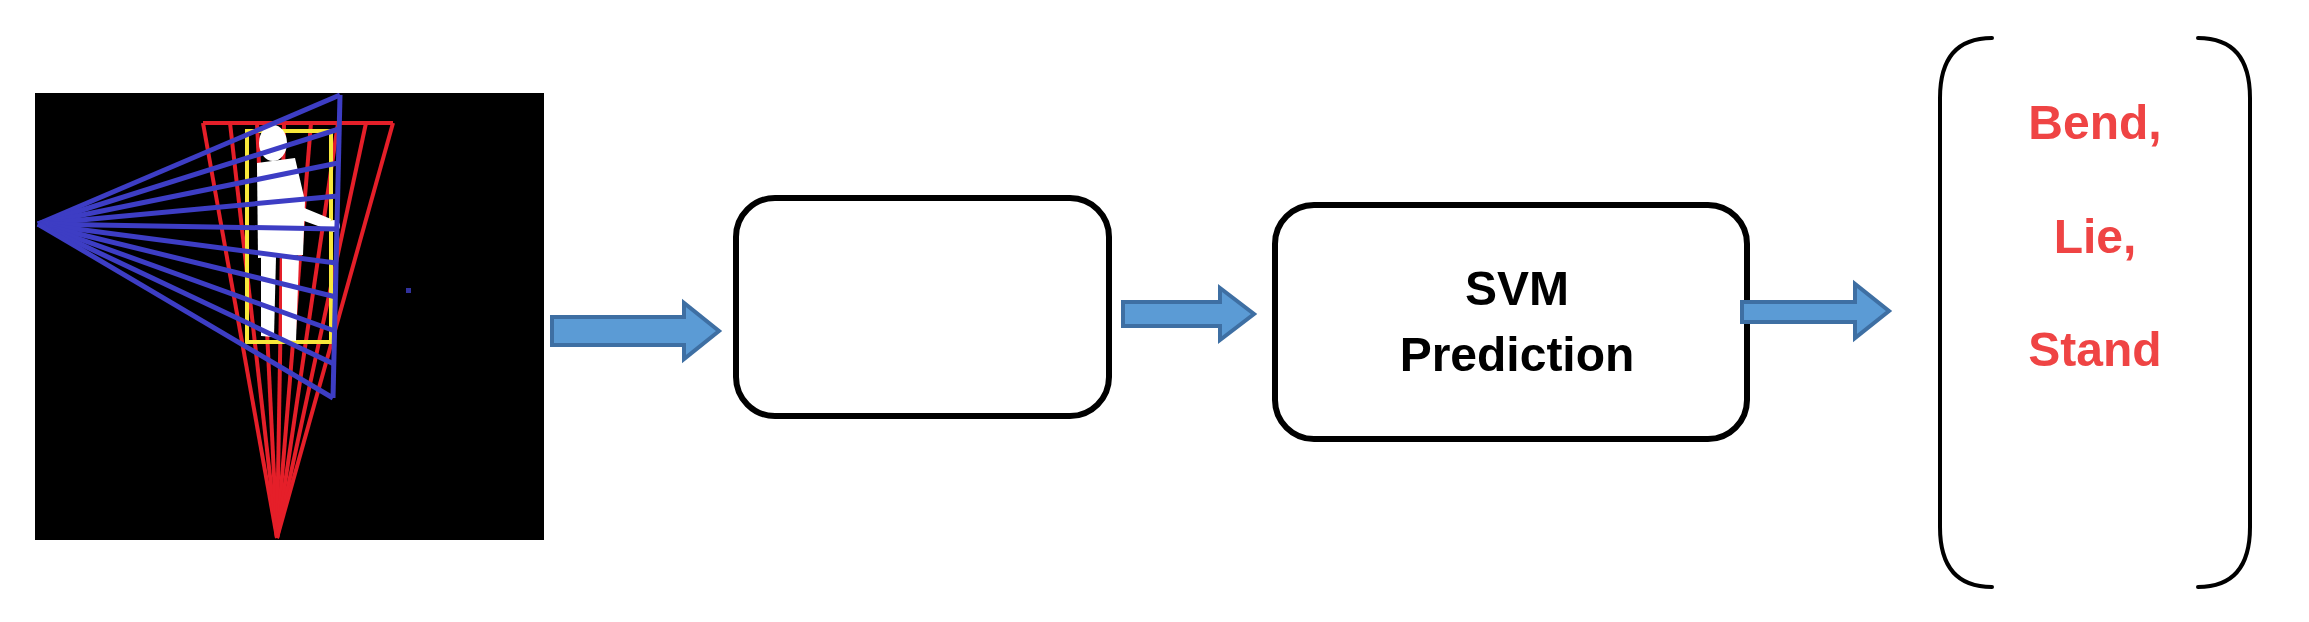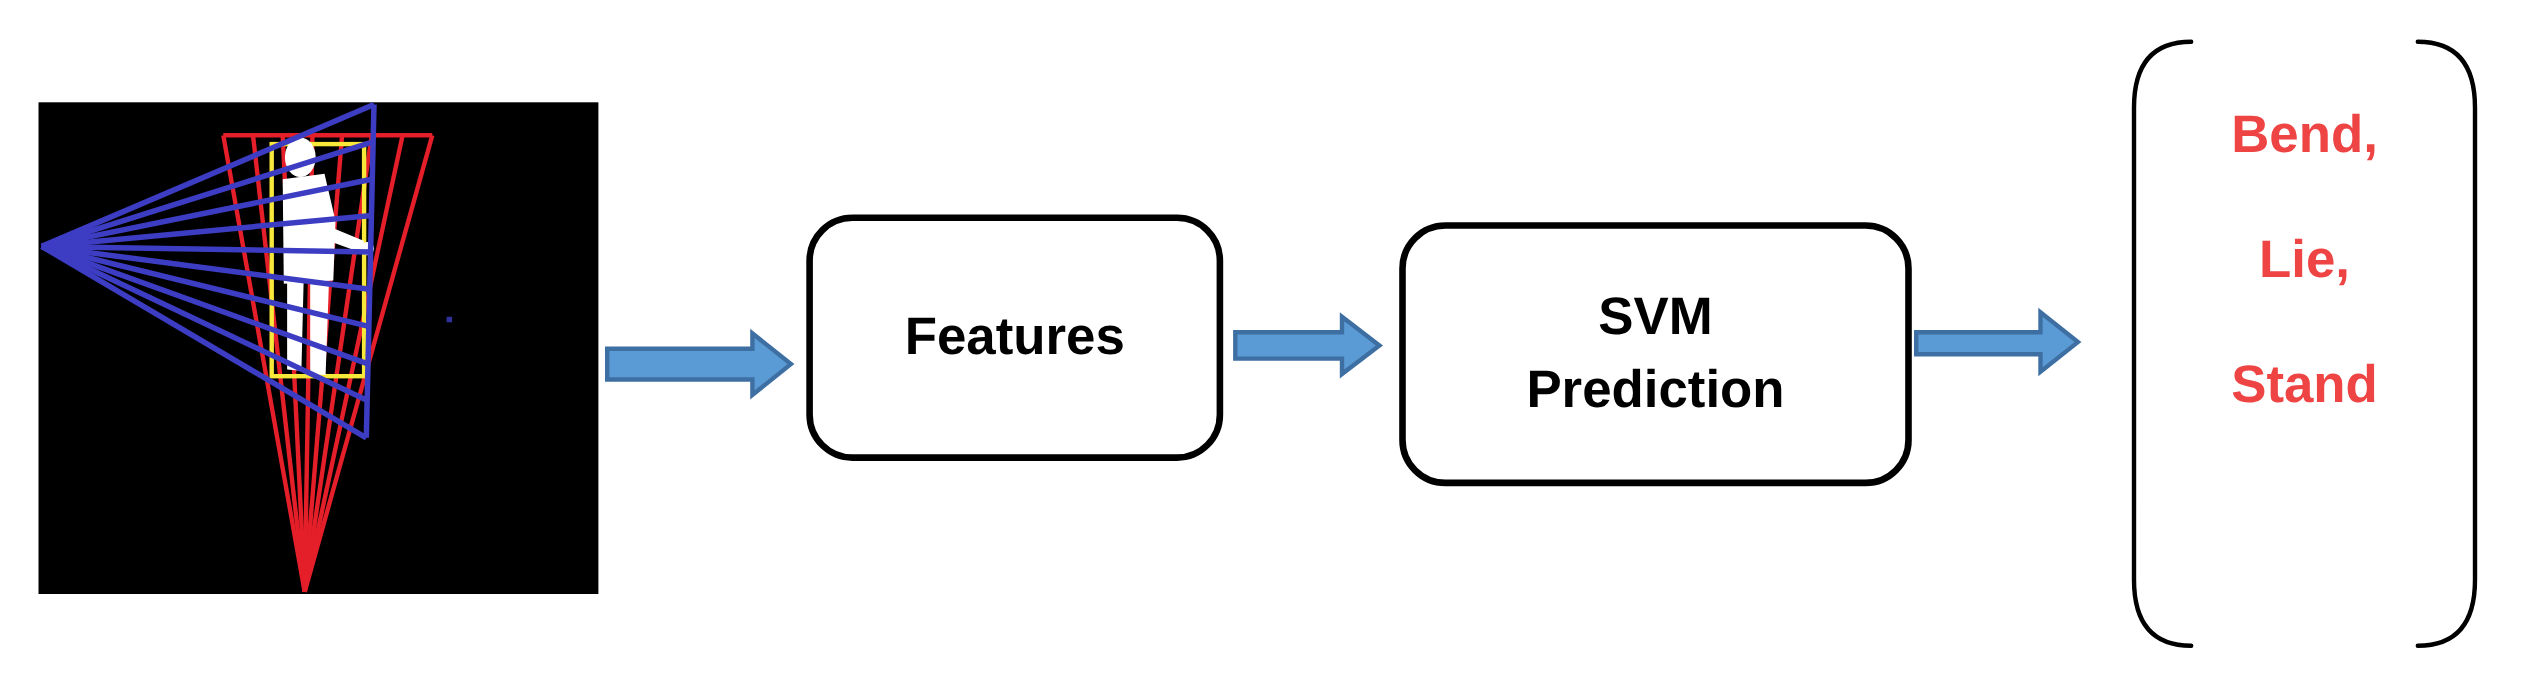--- a/index.html
+++ b/index.html
@@ -33,21 +33,21 @@
     display:flex;flex-direction:column;
     align-items:center;justify-content:center;
     text-align:center;
     color:#000000;
     font-weight:bold;
     font-size:48px;
     line-height:66px;
   }
   .pbox .bline{white-space:nowrap;}
   #box-features{left:733px;top:195px;width:367px;height:212px;}
-  #box-svm{left:1272px;top:202px;width:454px;height:228px;}
+  #box-svm{left:1272px;top:202px;width:454px;height:228px;padding-left:12px;}
   
   .bracket-svg{position:absolute;left:1920px;top:20px;width:360px;height:585px;overflow:visible;}
   .bracket-path{fill:none;stroke:#000000;stroke-width:4;stroke-linecap:round;}
   .outputs{
     position:absolute;left:1940px;top:38px;width:310px;height:549px;
   }
   .out-item{
     position:absolute;left:0;width:100%;
     text-align:center;
     font-weight:bold;font-size:48px;line-height:56px;color:#ef4444;
@@ -105,21 +105,20 @@
 
       <rect x="371" y="195" width="5" height="5" style="fill:var(--fan-blue,#3d3dc4);" opacity="0.8"></rect>
     </svg>
   </div>
 
   <svg class="arrow-svg" style="left:550px;top:300px;" width="172" height="62">
     <polygon class="arrow-poly" points="2,17 134,17 134,3 169,31 134,59 134,45 2,45"></polygon>
   </svg>
 
   <div class="pbox" id="box-features">
-    <div class="bline">Features</div>
   </div>
 
   <svg class="arrow-svg" style="left:1121px;top:283px;" width="136" height="62">
     <polygon class="arrow-poly" points="2,19 99,19 99,5 133,31 99,57 99,43 2,43"></polygon>
   </svg>
 
   <div class="pbox" id="box-svm">
     <div class="bline">SVM</div>
     <div class="bline">Prediction</div>
   </div>

